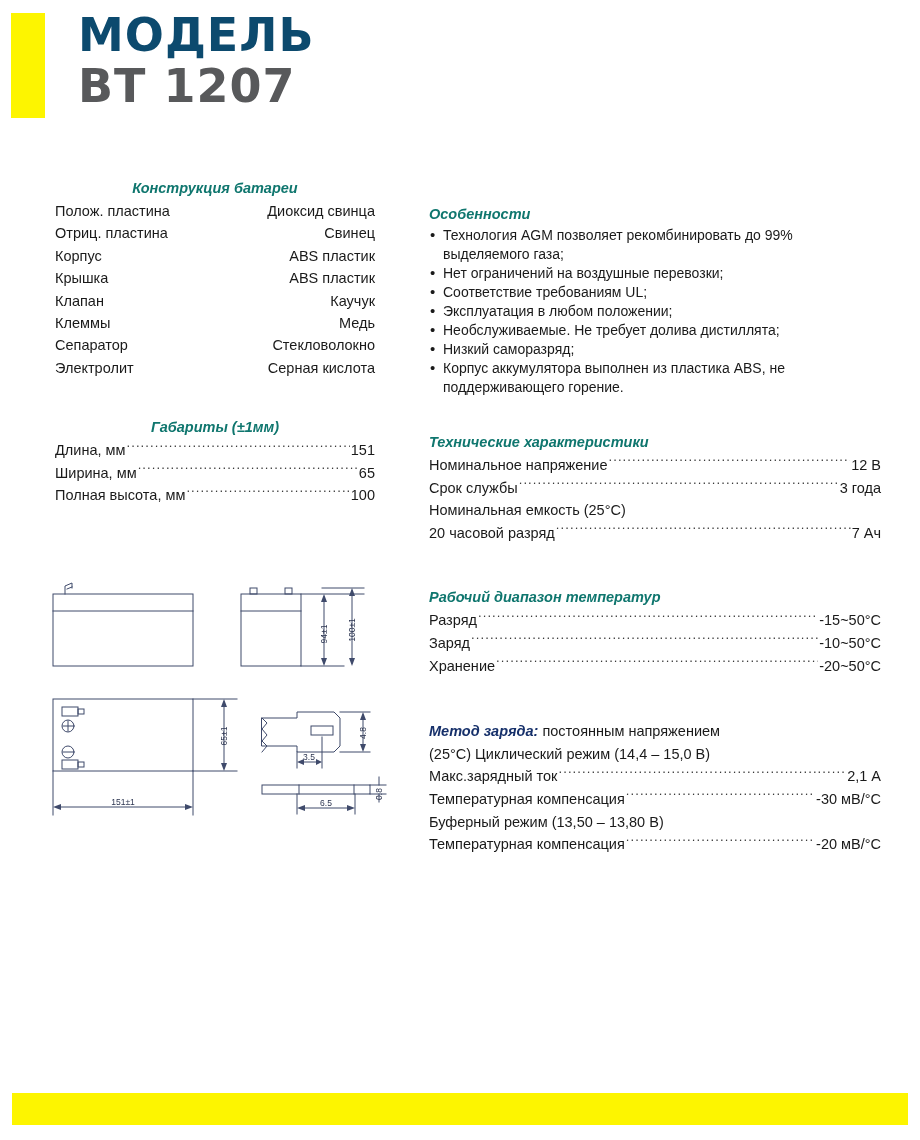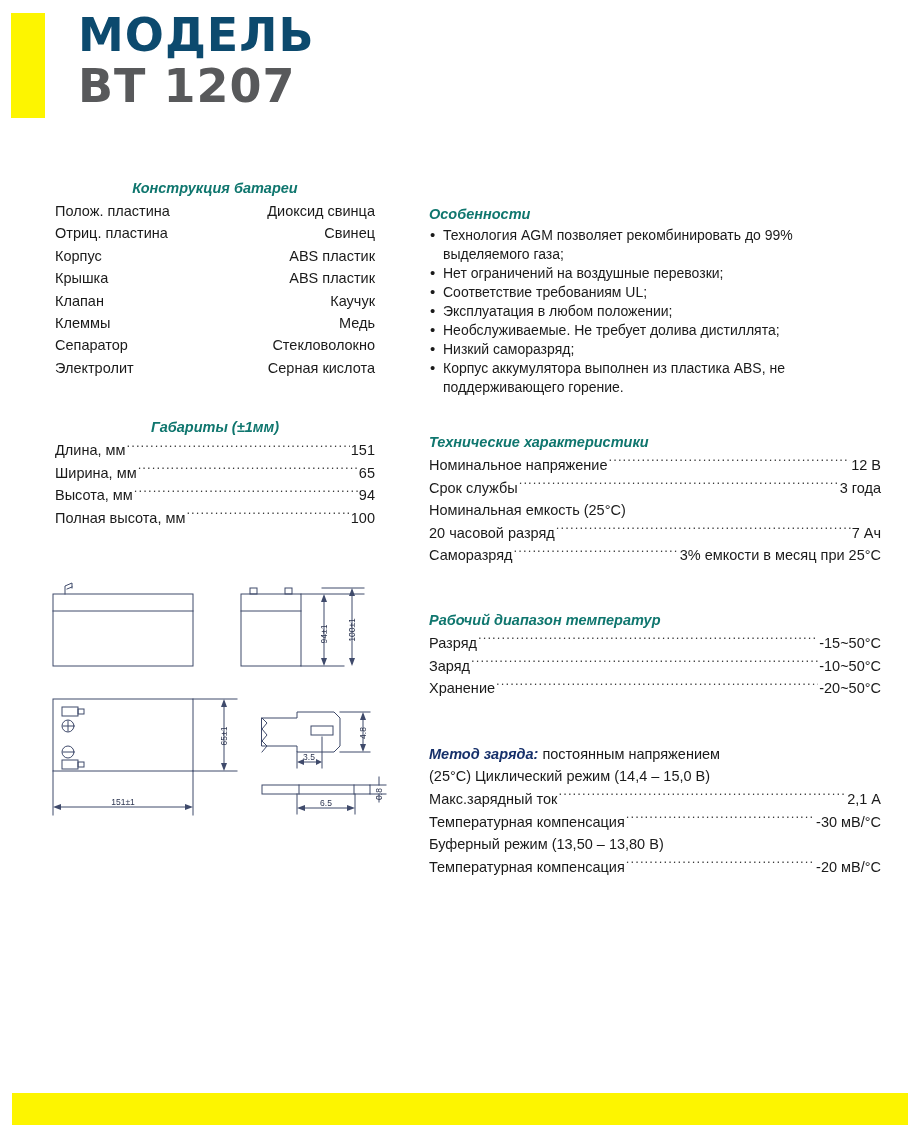--- a/index.html
+++ b/index.html
@@ -229,25 +229,20 @@
       <div class="sec-heading center">Габариты (±1мм)</div>
       <div class="leader-row">
         <span class="k">Длина, мм</span>
         <span class="dots"></span>
         <span class="v">151</span>
       </div>
       <div class="leader-row">
         <span class="k">Ширина, мм</span>
         <span class="dots"></span>
         <span class="v">65</span>
-      </div>
-      <div class="leader-row">
-        <span class="k">Высота, мм</span>
-        <span class="dots"></span>
-        <span class="v">94</span>
       </div>
       <div class="leader-row">
         <span class="k">Полная высота, мм</span>
         <span class="dots"></span>
         <span class="v">100</span>
       </div>
     </div>
 
   </div>
 
@@ -274,25 +269,20 @@
       <div class="leader-row">
         <span class="k">Срок службы</span>
         <span class="dots"></span>
         <span class="v">3 года</span>
       </div>
       <div class="plain-row">Номинальная емкость (25°C)</div>
       <div class="leader-row">
         <span class="k">20 часовой разряд</span>
         <span class="dots"></span>
         <span class="v">7 Ач</span>
-      </div>
-      <div class="leader-row">
-        <span class="k">Саморазряд</span>
-        <span class="dots"></span>
-        <span class="v">3% емкости в месяц при 25°C</span>
       </div>
     </div>
 
     <div class="temp-block">
       <div class="sec-heading">Рабочий диапазон температур</div>
       <div class="leader-row">
         <span class="k">Разряд</span>
         <span class="dots"></span>
         <span class="v">-15~50°C</span>
       </div>

